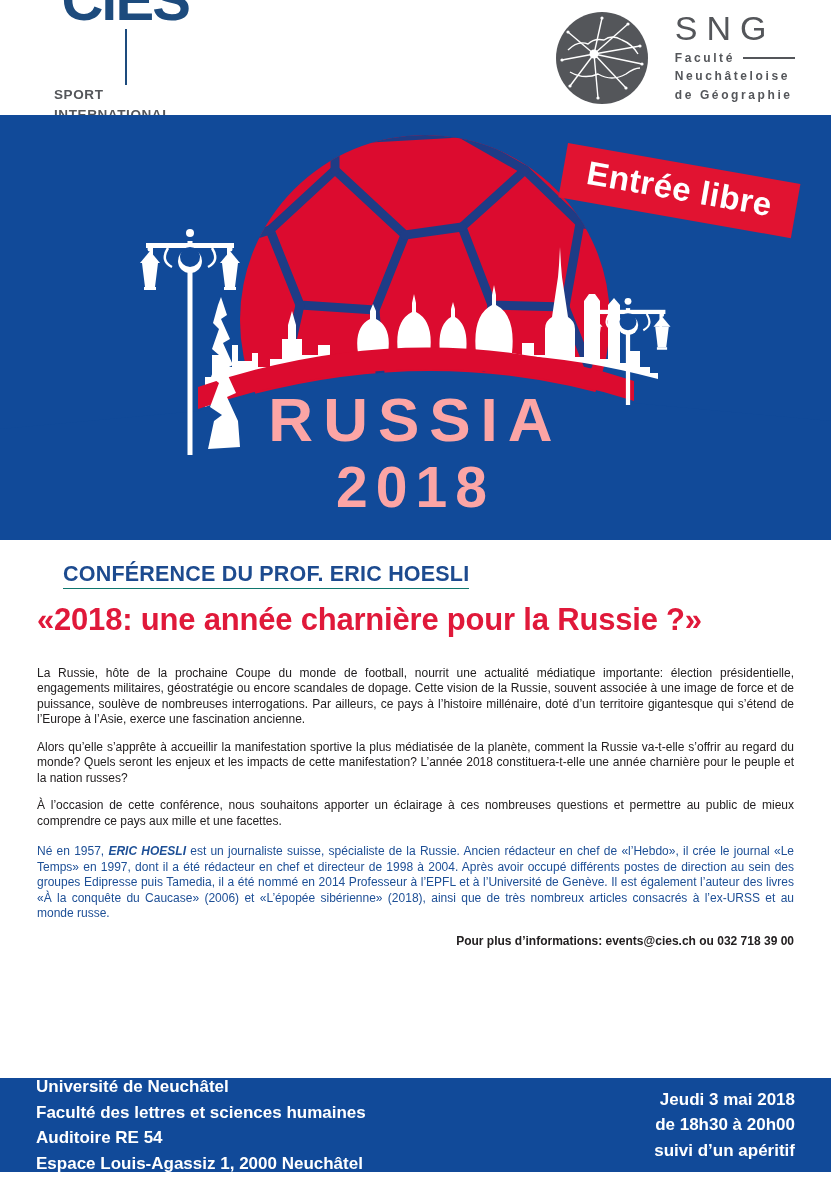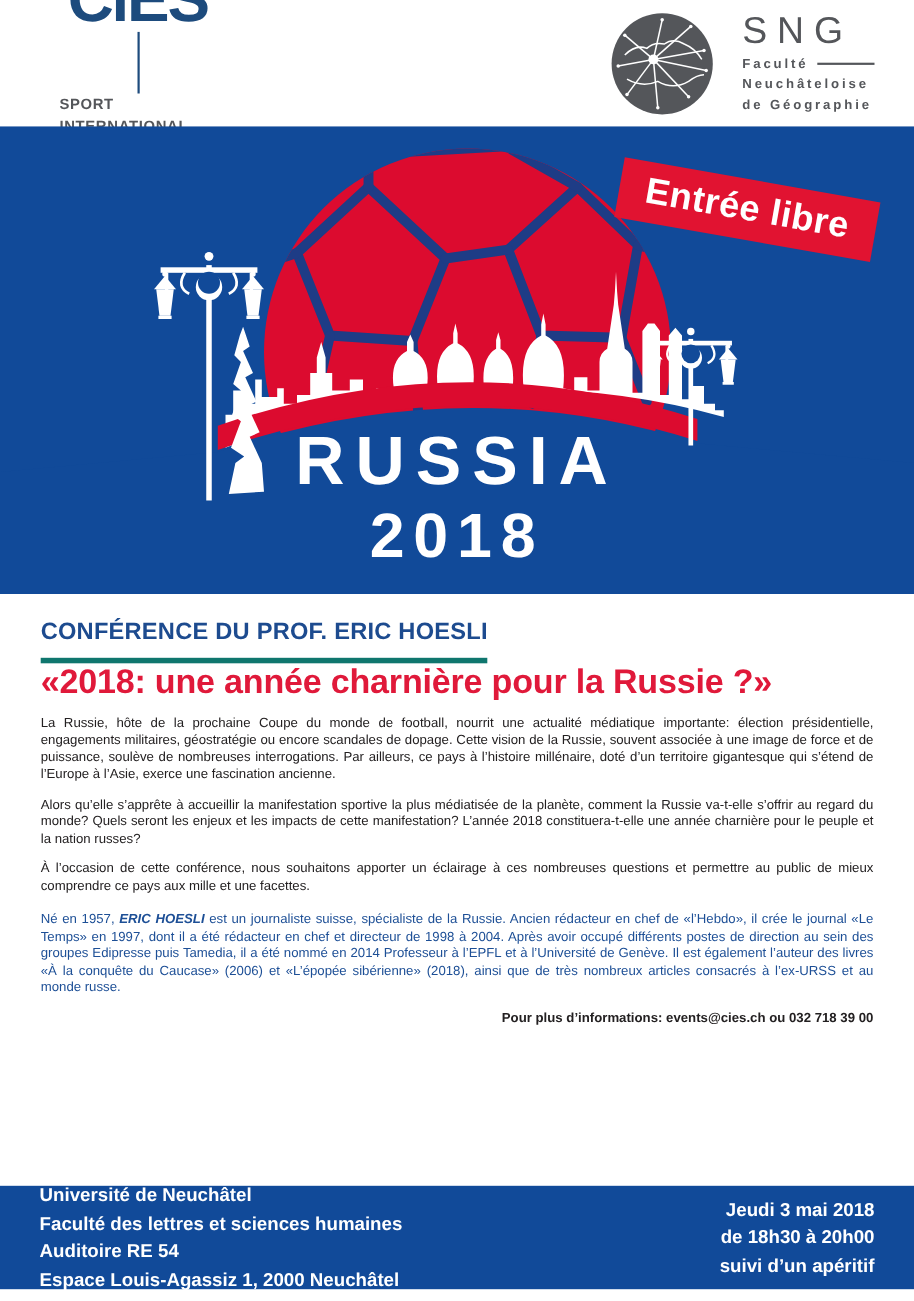--- a/index.html
+++ b/index.html
@@ -19,29 +19,29 @@
   .sng-brand { font-size:34px; letter-spacing:9px; line-height:1; display:block; margin-bottom:4px; }
   .sng-line { font-size:12px; font-weight:bold; letter-spacing:2.6px; line-height:1.55; display:flex; align-items:center; }
   .sng-dash { flex:0 0 52px; height:2px; background:#54565a; margin-left:8px; }
 
   
   .banner { position:relative; height:425px; background:#114a99; overflow:hidden; }
   .banner svg { position:absolute; inset:0; }
   .ribbon { position:absolute; left:568px; top:28px; transform:rotate(10deg); transform-origin:left top;
             background:#e11331; color:#fff; font-weight:bold; font-size:33px; letter-spacing:0.5px;
             padding:7px 24px 10px; white-space:nowrap; }
-  .russia-title { position:absolute; left:0; right:0; top:274px; text-align:center; color:#ffffff; font-weight:bold; line-height:1; }
+  .russia-title { position:absolute; left:0; right:0; top:274px; text-align:center; color:#fca5a5; font-weight:bold; line-height:1; }
   .russia-line1 { font-size:62px; letter-spacing:10px; }
   .russia-line2 { font-size:57px; letter-spacing:8px; margin-top:8px; }
 
   
   .content { height:538px; padding:22px 37px 0; overflow:hidden; }
   .kicker { color:#1d4b8f; font-size:21.5px; font-weight:bold; letter-spacing:0.2px; margin-bottom:15px; }
-  .kicker span { border-bottom:5px solid #0f766e; padding-bottom:12px; }
-  .headline { color:#e0193a; font-size:31px; font-weight:bold; letter-spacing:-0.2px; margin-bottom:12px; }
+  .kicker span { border-bottom:1px solid #0f766e; padding-bottom:2px;margin-left:26px; }
+  .headline { color:#e0193a; font-size:31px; font-weight:bold; letter-spacing:-0.2px; margin-bottom:28px; }
   .content p { font-size:12px; line-height:1.29; color:#232021; text-align:justify; margin-bottom:12px; }
   .bio { color:#1d4f96 !important; margin-top:15px; }
   .bio .bio-name { font-weight:bold; font-style:italic; }
   .info-line { text-align:right; font-weight:bold; font-size:16.5px; color:#111; margin-top:3px; text-align-last:right; }
 
   
   .footer { height:94px; background:#114a99; color:#fff; display:flex; align-items:center; justify-content:space-between; padding:0 36px; font-weight:bold; font-size:17px; line-height:1.5; }
   .footer .event { text-align:right; }
 </style>
 </head>

